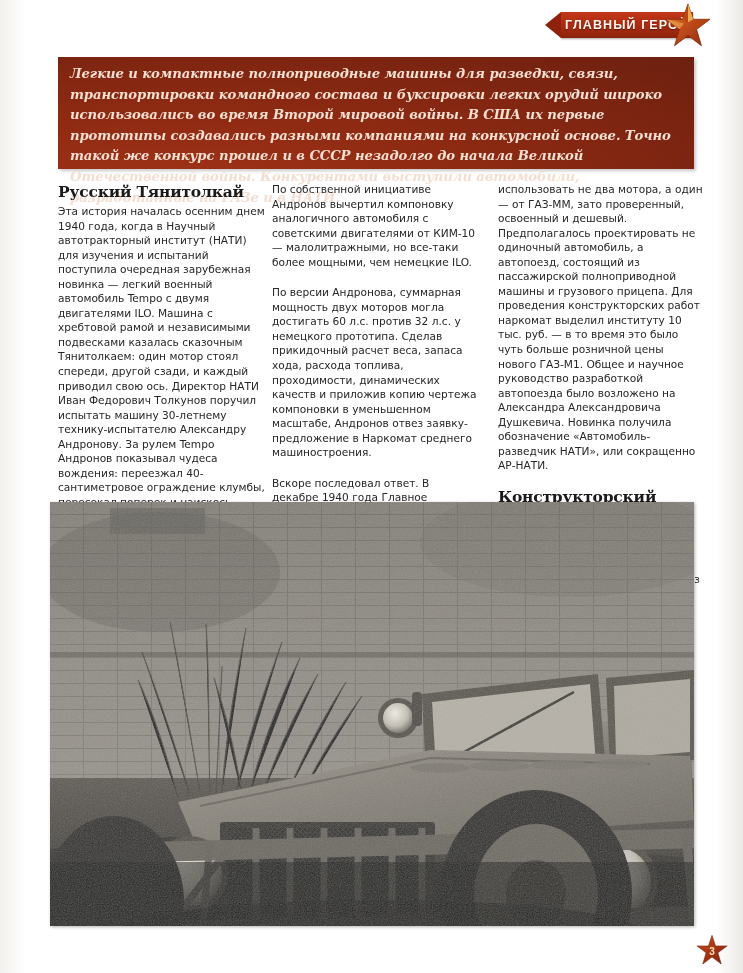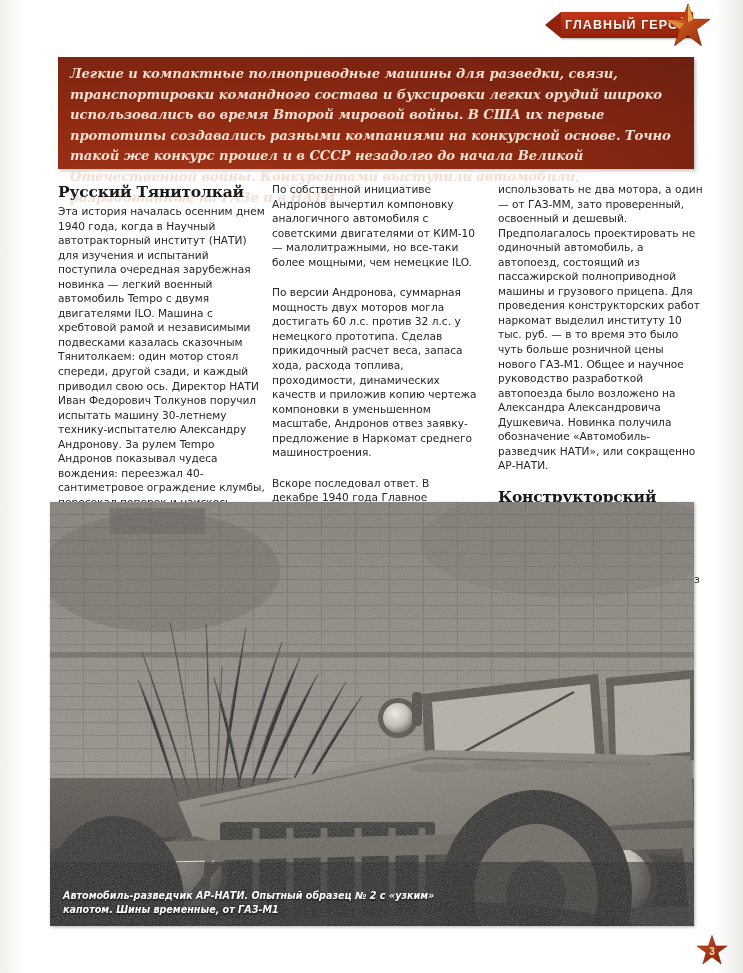--- a/index.html
+++ b/index.html
@@ -343,21 +343,20 @@
         <ellipse cx="486" cy="392" rx="30" ry="34" fill="#4a4740"></ellipse>
         <ellipse cx="64" cy="400" rx="70" ry="86" fill="#302e2a"></ellipse>
 
         <ellipse cx="330" cy="430" rx="260" ry="32" fill="#201e1b" opacity=".6"></ellipse>
 
         <rect x="0" y="360" width="644" height="64" fill="#171513" opacity=".55"></rect>
       </g>
     </svg>
   </div>
 
-  <div class="photo-caption">Автомобиль-разведчик АР-НАТИ. Опытный образец № 2 с «узким» капотом. Шины временные, от ГАЗ-М1</div>
 
   <svg class="star-page" viewBox="0 0 100 100">
     <defs>
       <linearGradient id="gstar2" x1="0" y1="0" x2="1" y2="1">
         <stop offset="0%" stop-color="#c9551f"></stop>
         <stop offset="55%" stop-color="#a33214"></stop>
         <stop offset="100%" stop-color="#7c2209"></stop>
       </linearGradient>
     </defs>
     <polygon points="50,4 61,36 96,36 68,57 78,91 50,70 22,91 32,57 4,36 39,36" fill="url(#gstar2)" stroke="#6f1e08" stroke-width="1.5"></polygon>

